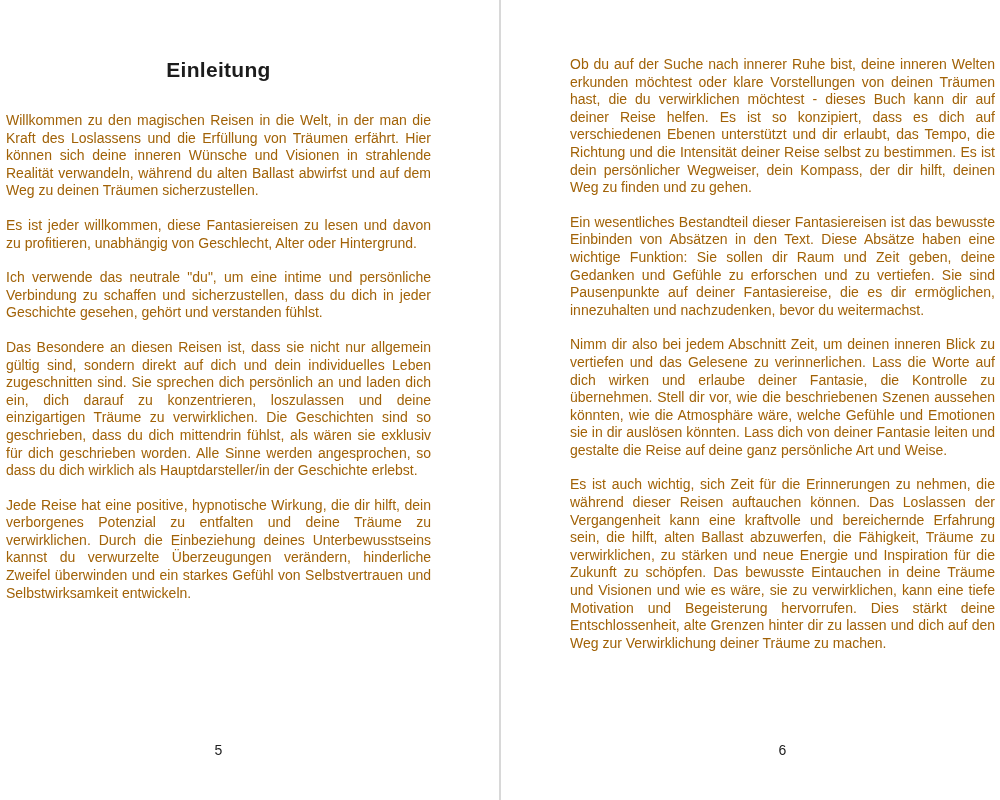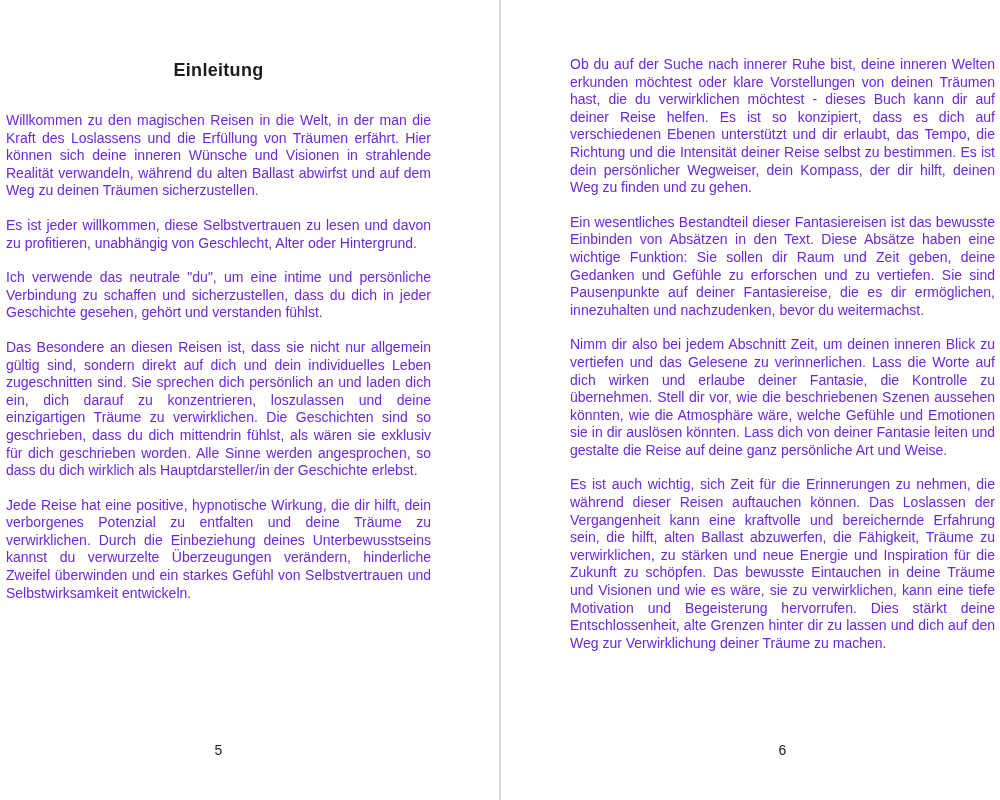--- a/index.html
+++ b/index.html
@@ -21,33 +21,33 @@
     height: 800px;
   }
   .page.left  { left: 6px;   width: 425px; }
   .page.right { left: 570px; width: 425px; }
 
   .page.left  .content { padding-top: 57px; }
   .page.right .content { padding-top: 56px; }
 
   .chapter-title {
     margin: 0 0 29px 0;
-    font-size: 18px;
+    font-size: 21px;
     line-height: 26px;
     font-weight: bold;
     text-align: center;
     color: #1c1c1c;
     letter-spacing: 0.3px;
   }
   .body-text p {
     margin: 0 0 17px 0;
     font-size: 14px;
     line-height: 17.6px;
     text-align: justify;
-    color: #6d28d9;
+    color: #a16207;
   }
   .body-text p:last-child { margin-bottom: 0; }
 
   .pagenum {
     position: absolute;
     top: 742px;
     left: 0;
     right: 0;
     text-align: center;
     font-size: 14px;
@@ -65,21 +65,21 @@
 </head>
 <body>
 
 <div class="spread">
 
   <div class="page left">
     <div class="content">
       <h1 class="chapter-title">Einleitung</h1>
       <div class="body-text">
           <p>Willkommen zu den magischen Reisen in die Welt, in der man die Kraft des Loslassens und die Erfüllung von Träumen erfährt. Hier können sich deine inneren Wünsche und Visionen in strahlende Realität verwandeln, während du alten Ballast abwirfst und auf dem Weg zu deinen Träumen sicherzustellen.</p>
-          <p>Es ist jeder willkommen, diese Selbstvertrauen zu lesen und davon zu profitieren, unabhängig von Geschlecht, Alter oder Hintergrund.</p>
+          <p>Es ist jeder willkommen, diese Fantasiereisen zu lesen und davon zu profitieren, unabhängig von Geschlecht, Alter oder Hintergrund.</p>
           <p>Ich verwende das neutrale "du", um eine intime und persönliche Verbindung zu schaffen und sicherzustellen, dass du dich in jeder Geschichte gesehen, gehört und verstanden fühlst.</p>
           <p>Das Besondere an diesen Reisen ist, dass sie nicht nur allgemein gültig sind, sondern direkt auf dich und dein individuelles Leben zugeschnitten sind. Sie sprechen dich persönlich an und laden dich ein, dich darauf zu konzentrieren, loszulassen und deine einzigartigen Träume zu verwirklichen. Die Geschichten sind so geschrieben, dass du dich mittendrin fühlst, als wären sie exklusiv für dich geschrieben worden. Alle Sinne werden angesprochen, so dass du dich wirklich als Hauptdarsteller/in der Geschichte erlebst.</p>
           <p>Jede Reise hat eine positive, hypnotische Wirkung, die dir hilft, dein verborgenes Potenzial zu entfalten und deine Träume zu verwirklichen. Durch die Einbeziehung deines Unterbewusstseins kannst du verwurzelte Überzeugungen verändern, hinderliche Zweifel überwinden und ein starkes Gefühl von Selbstvertrauen und Selbstwirksamkeit entwickeln.</p>
         </div>
     </div>
     <div class="pagenum">5</div>
   </div>
 
   <div class="divider"></div>
 

